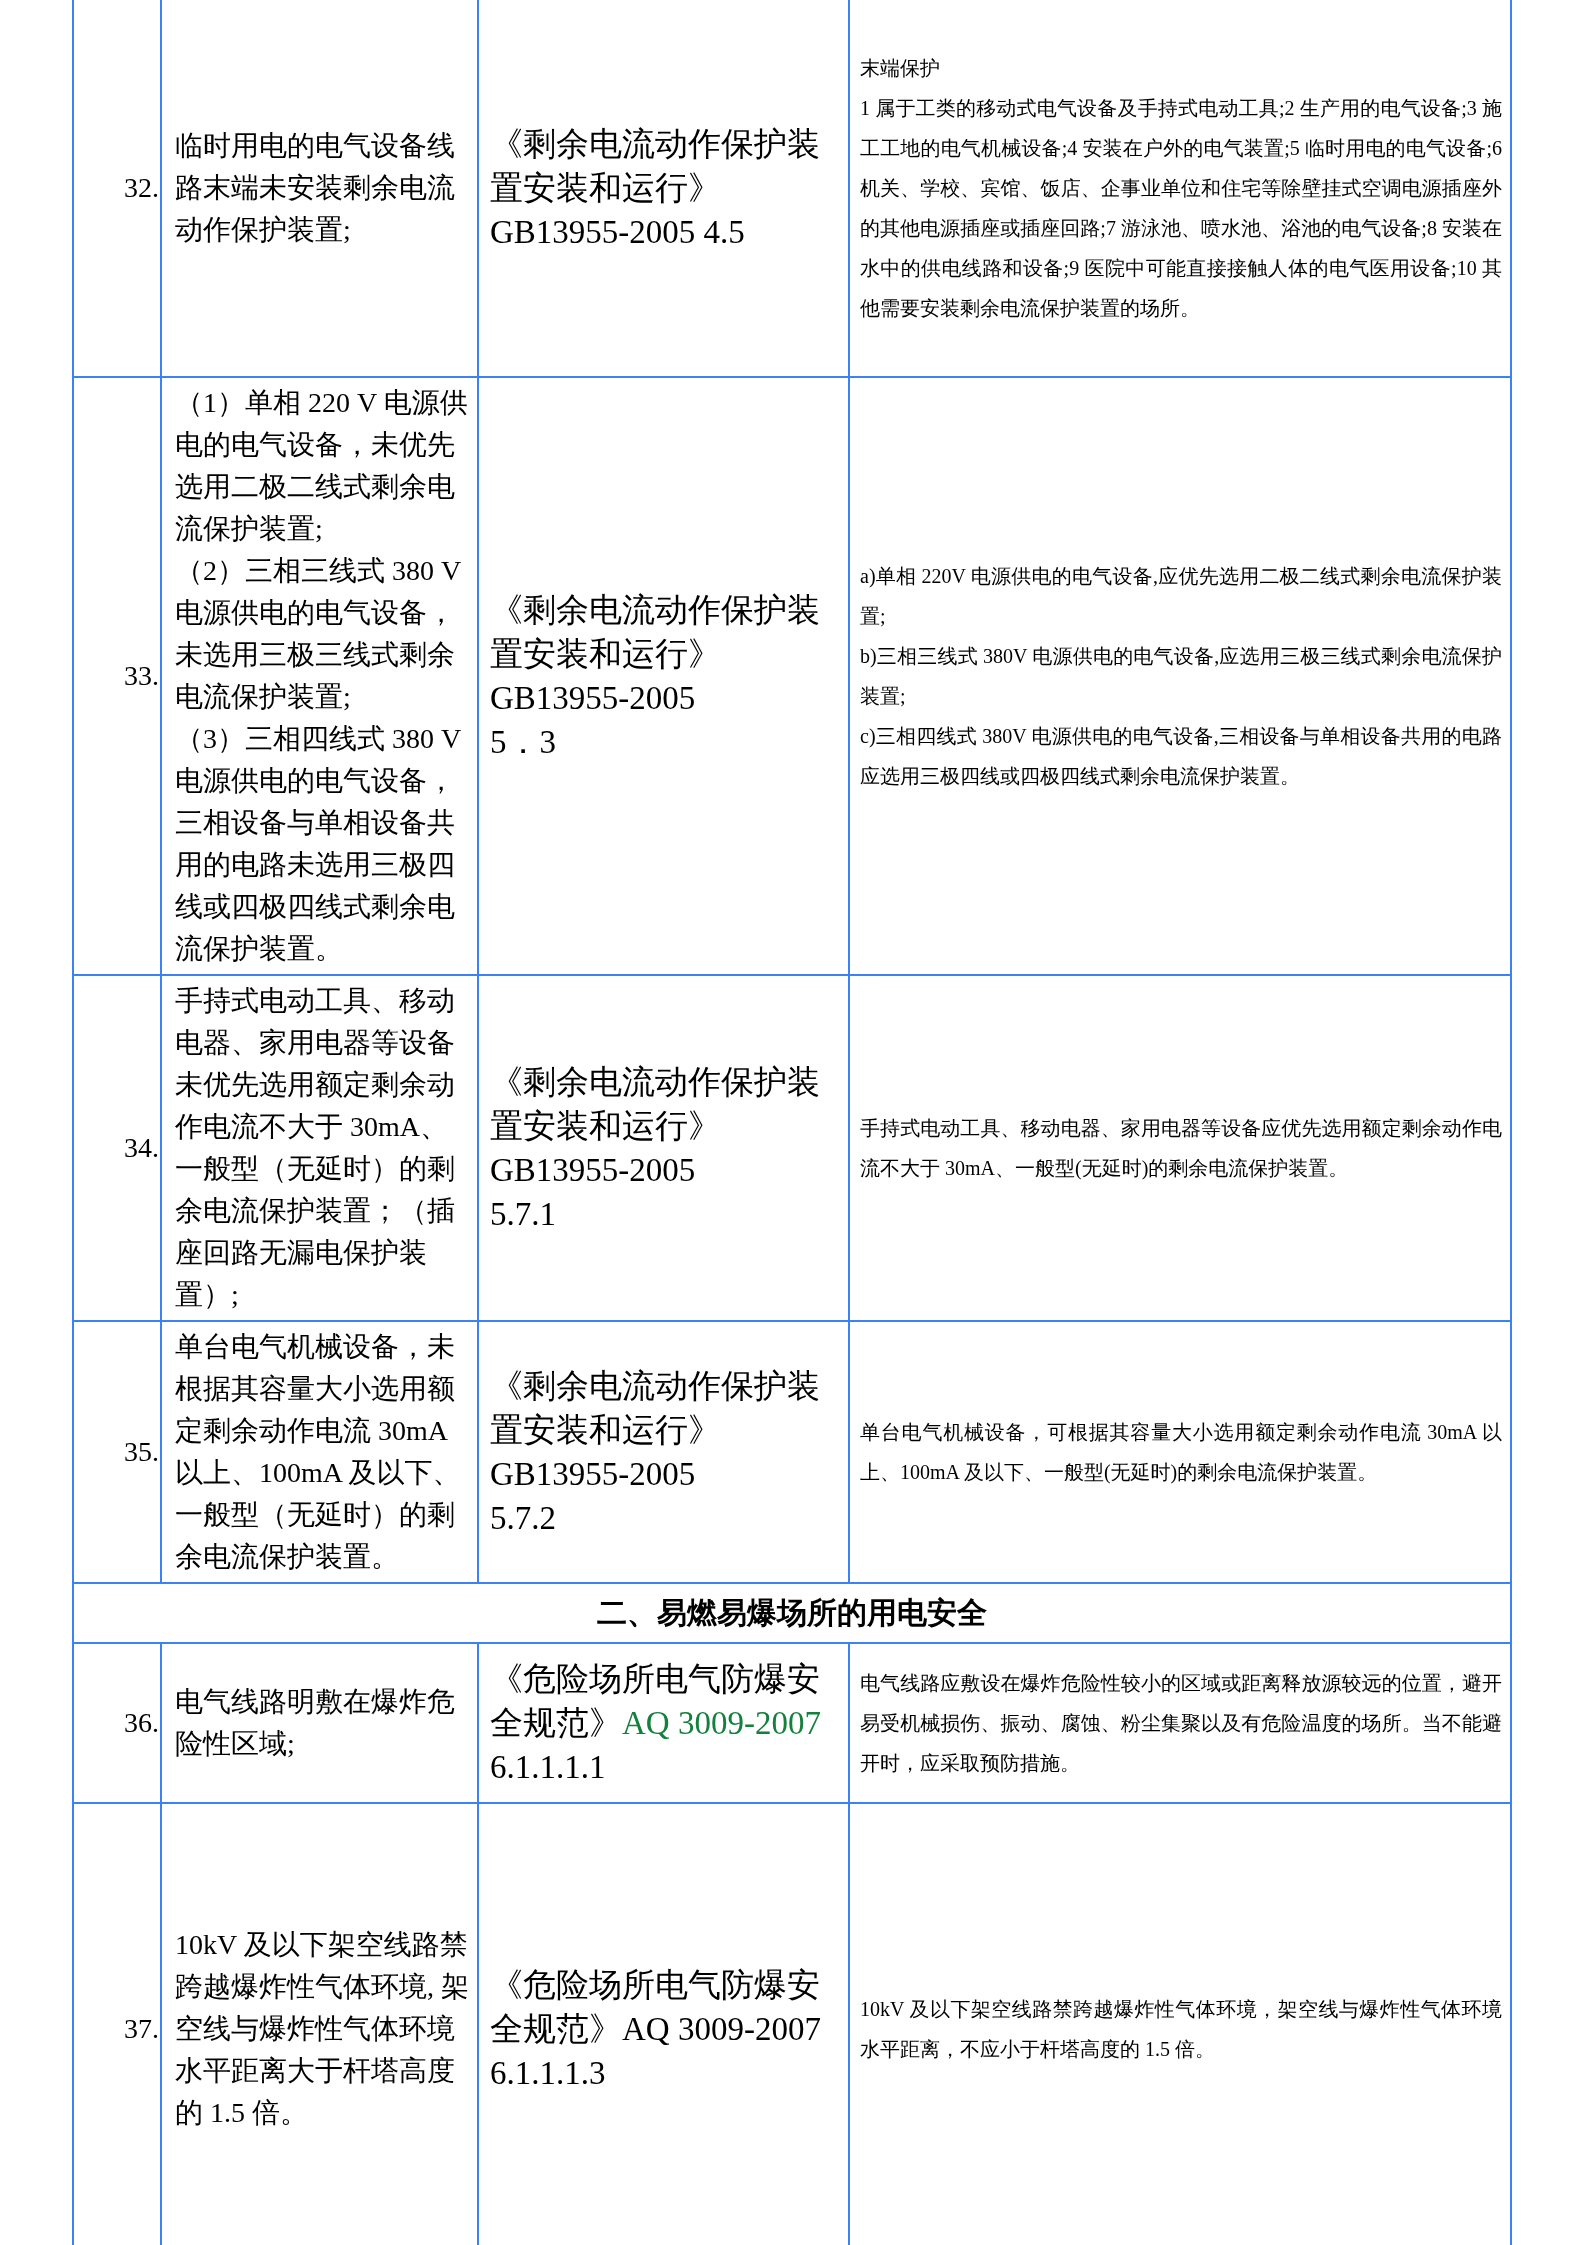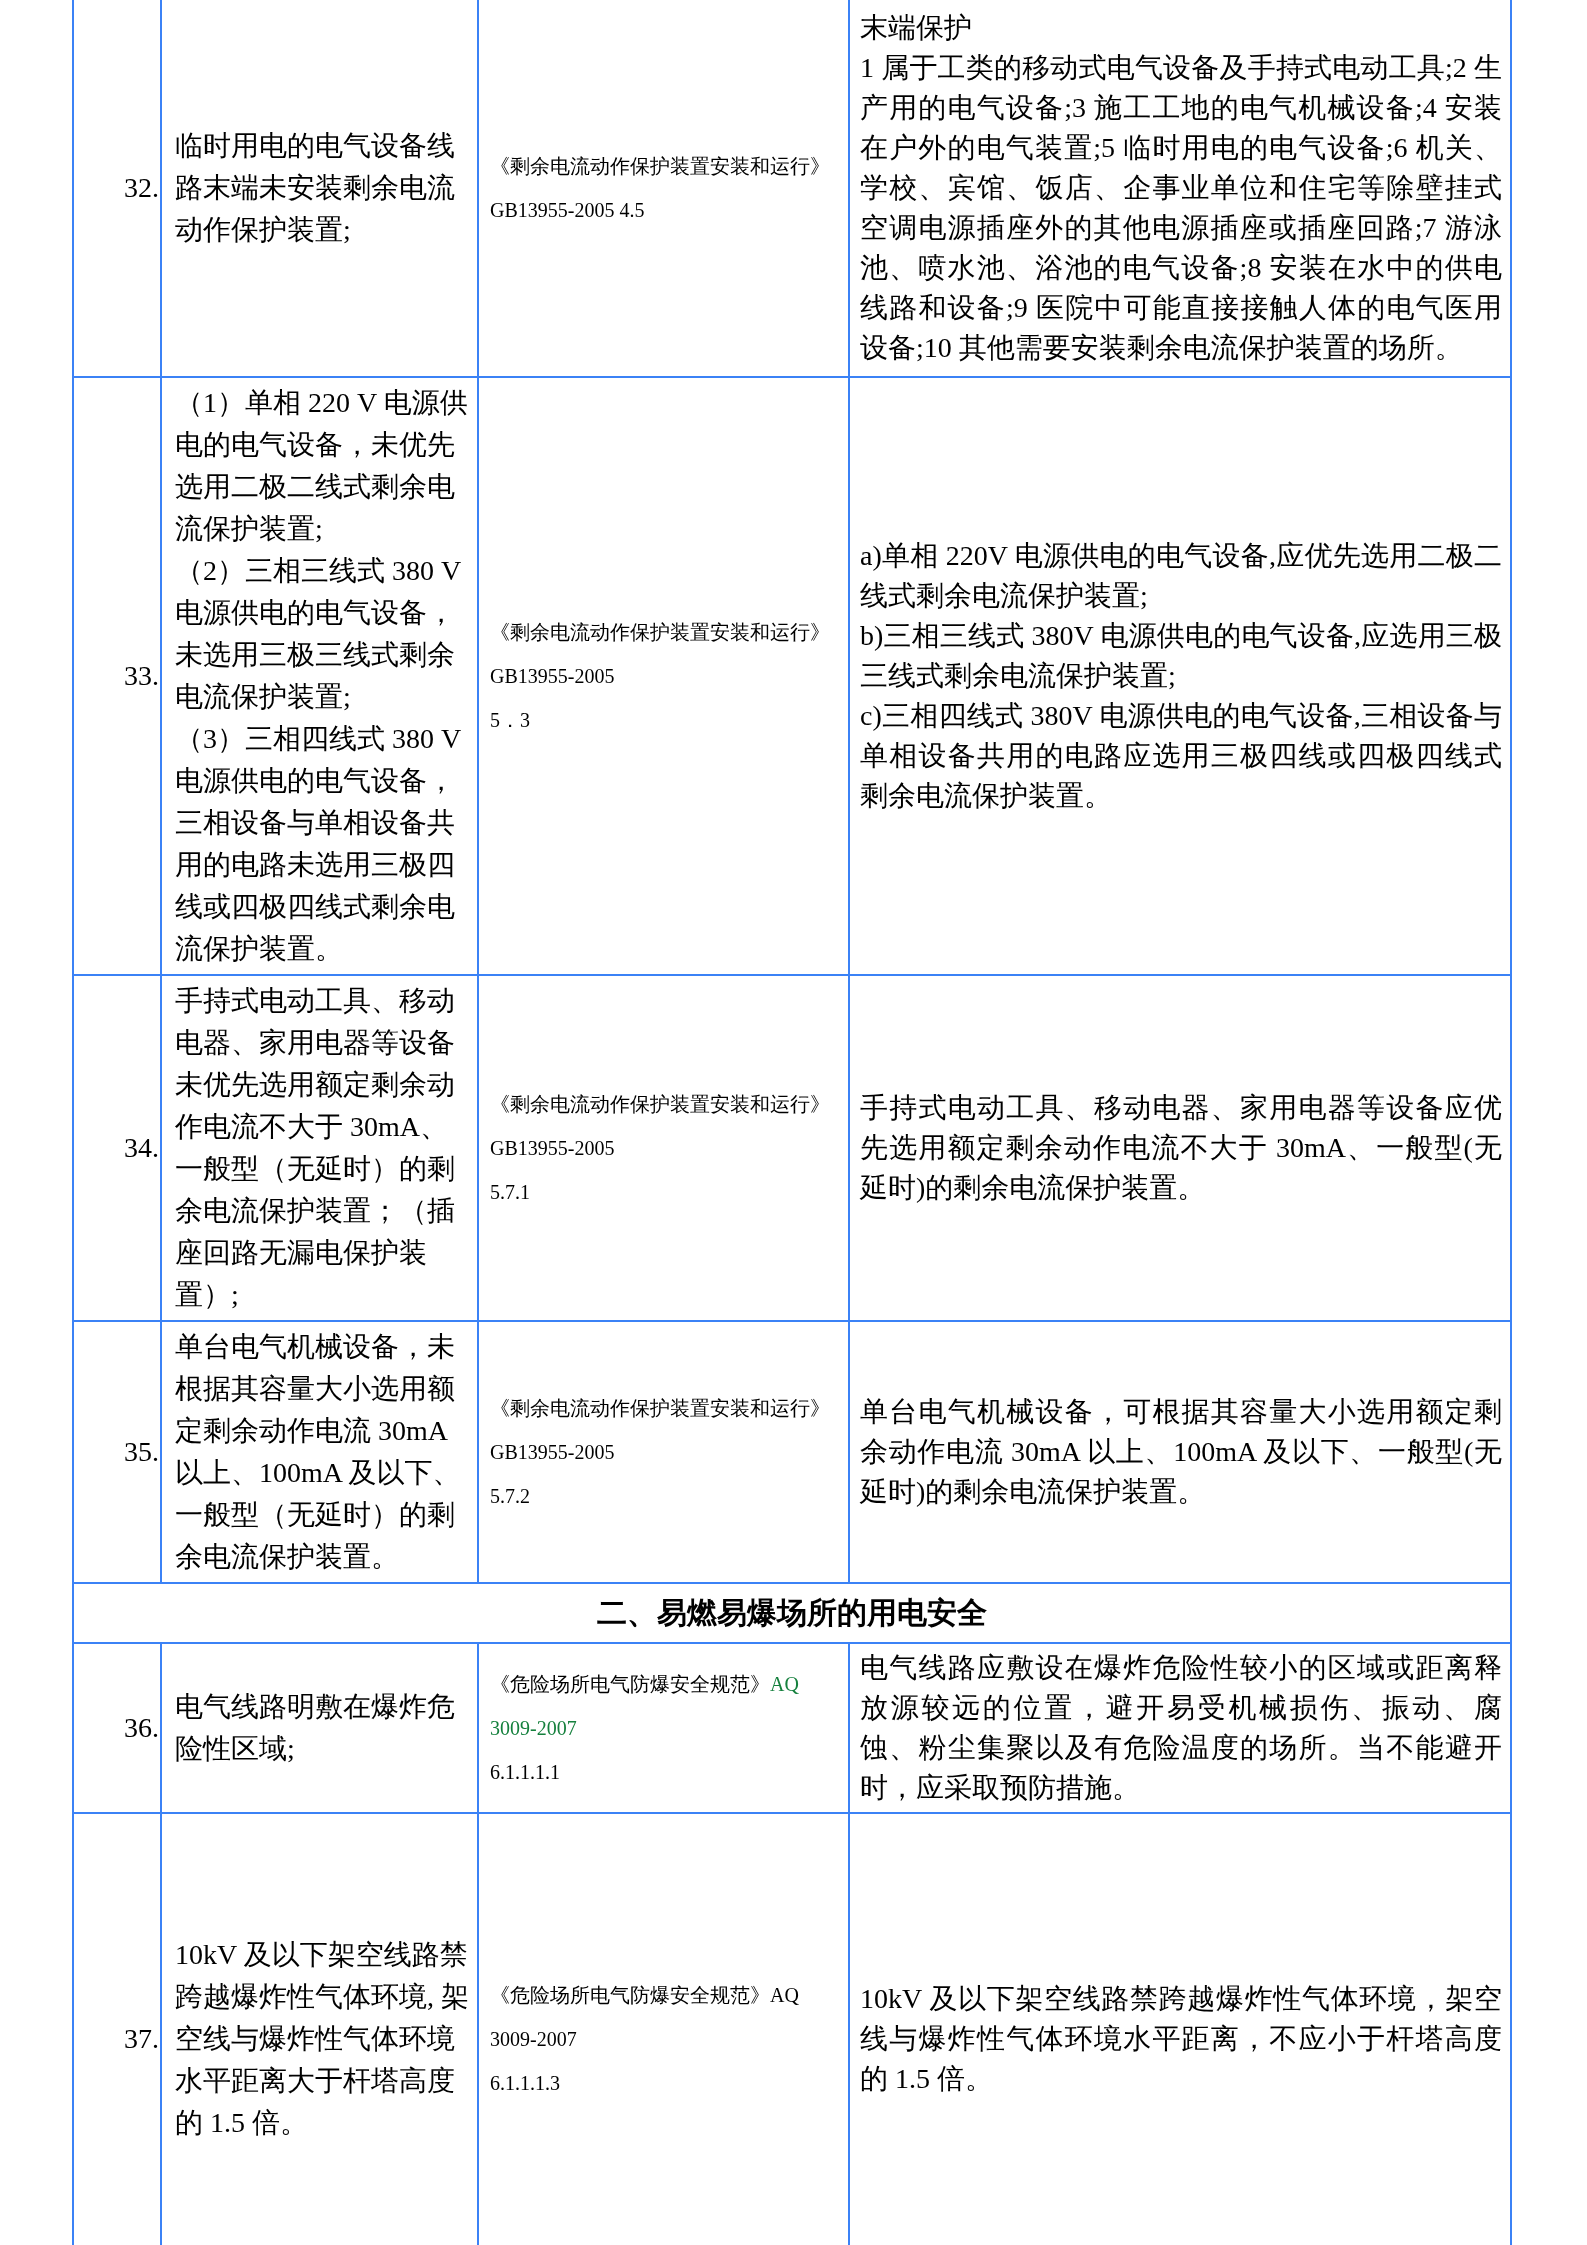--- a/index.html
+++ b/index.html
@@ -28,26 +28,26 @@
   .c-no{
     text-align:right;
     font-size:28px;
   }
   .c-vio{
     font-size:28px;line-height:42px;
     padding:4px 6px 4px 13px;
     white-space:pre-line;
   }
   .c-src{
-    font-size:20px;line-height:44px;
+    font-size:33px;line-height:44px;
     padding:4px 8px 4px 11px;
     white-space:pre-line;
   }
   .c-req{
-    font-size:28px;line-height:40px;
+    font-size:20px;line-height:40px;
     padding:4px 8px 4px 10px;
     white-space:pre-line;
     text-align:justify;
   }
   .c-sec{
     text-align:center;
     font-weight:bold;
     font-size:30px;
   }
   .h32{height:377px}

